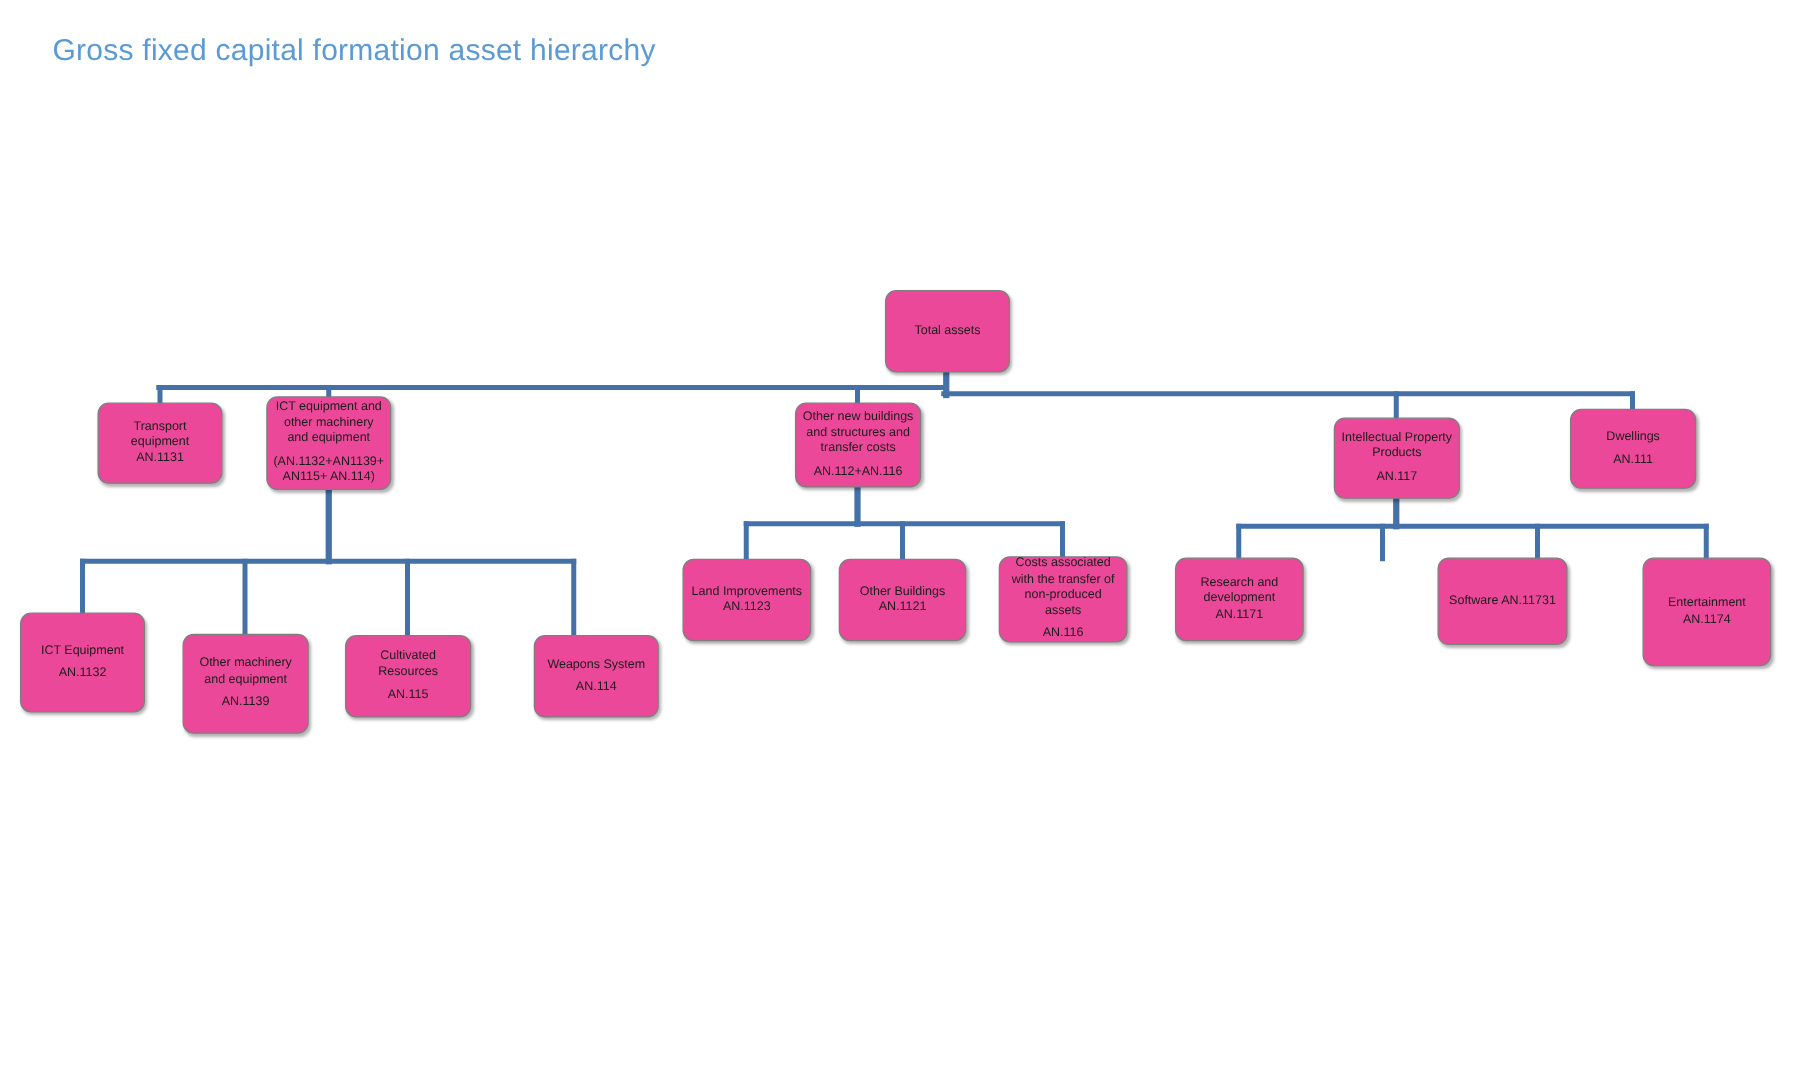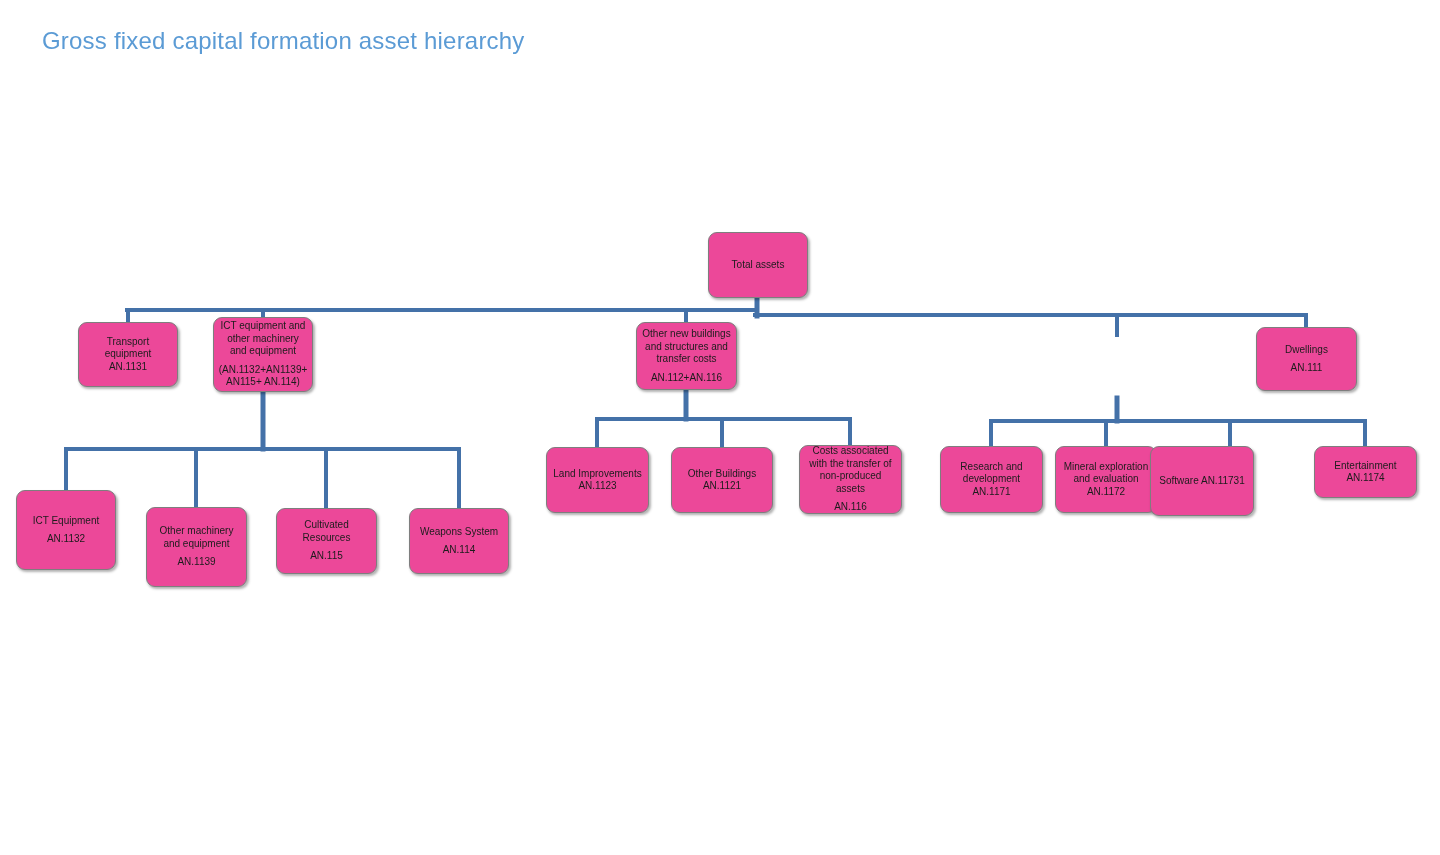--- a/index.html
+++ b/index.html
@@ -125,20 +125,24 @@
   <div class="node" style="left:213px;top:317px;width:100px;height:75px">
     <div class="node-label">ICT  equipment and other machinery and equipment</div>
     <div class="node-code">(AN.1132+AN1139+AN115+ AN.114)</div>
   </div>
 
   <div class="node" style="left:636px;top:322px;width:101px;height:68px">
     <div class="node-label">Other new buildings and structures and transfer costs</div>
     <div class="node-code">AN.112+AN.116</div>
   </div>
 
+  <div class="node" style="left:1067px;top:334px;width:101px;height:65px">
+    <div class="node-label">Intellectual Property Products</div>
+    <div class="node-code">AN.117</div>
+  </div>
 
   <div class="node" style="left:1256px;top:327px;width:101px;height:64px">
     <div class="node-label">Dwellings</div>
     <div class="node-code">AN.111</div>
   </div>
 
   <div class="node" style="left:16px;top:490px;width:100px;height:80px">
     <div class="node-label">ICT Equipment</div>
     <div class="node-code">AN.1132</div>
   </div>
@@ -146,21 +150,21 @@
   <div class="node" style="left:146px;top:507px;width:101px;height:80px">
     <div class="node-label">Other machinery and equipment</div>
     <div class="node-code">AN.1139</div>
   </div>
 
   <div class="node" style="left:276px;top:508px;width:101px;height:66px">
     <div class="node-label">Cultivated Resources</div>
     <div class="node-code">AN.115</div>
   </div>
 
-  <div class="node" style="left:409px;top:508px;width:100px;height:66px">
+  <div class="node" style="left:427px;top:508px;width:100px;height:66px">
     <div class="node-label">Weapons System</div>
     <div class="node-code">AN.114</div>
   </div>
 
   <div class="node tight" style="left:546px;top:447px;width:103px;height:66px">
     <div class="node-label">Land Improvements</div>
     <div class="node-code">AN.1123</div>
   </div>
 
   <div class="node tight" style="left:671px;top:447px;width:102px;height:66px">
@@ -171,28 +175,24 @@
   <div class="node" style="left:799px;top:445px;width:103px;height:69px">
     <div class="node-label">Costs associated with the transfer of non-produced assets</div>
     <div class="node-code">AN.116</div>
   </div>
 
   <div class="node tight" style="left:940px;top:446px;width:103px;height:67px">
     <div class="node-label">Research and development</div>
     <div class="node-code">AN.1171</div>
   </div>
 
-  <div class="node tight" style="left:1055px;top:446px;width:102px;height:67px">
-    <div class="node-label">Mineral exploration and evaluation</div>
-    <div class="node-code">AN.1172</div>
-  </div>
 
   <div class="node" style="left:1150px;top:446px;width:104px;height:70px">
     <div class="node-label">Software AN.11731</div>
 
   </div>
 
-  <div class="node tight" style="left:1314px;top:446px;width:103px;height:52px">
+  <div class="node tight" style="left:1314px;top:446px;width:103px;height:87px">
     <div class="node-label">Entertainment</div>
     <div class="node-code">AN.1174</div>
   </div>
 
 </div>
 
 </body></html>

